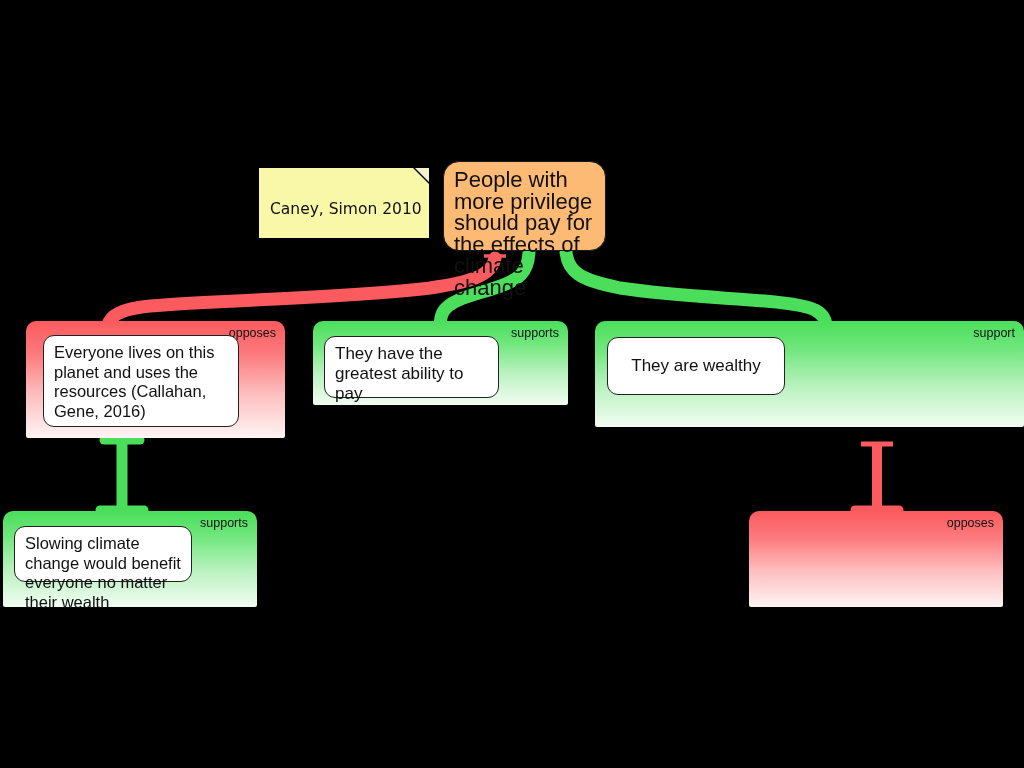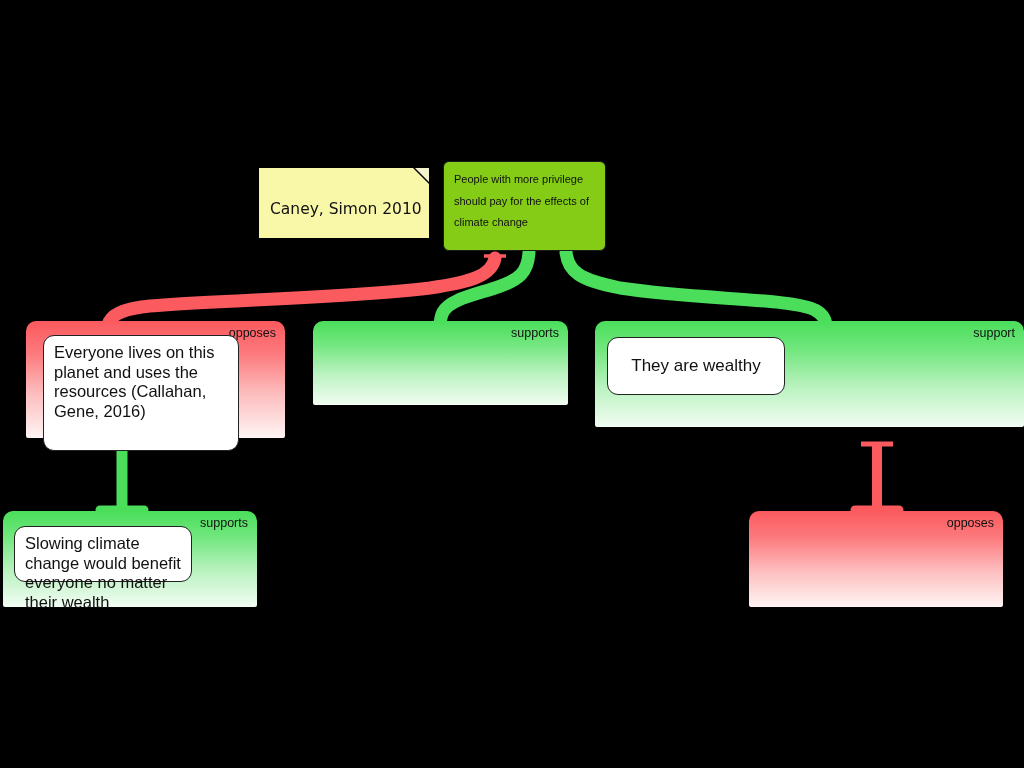--- a/index.html
+++ b/index.html
@@ -61,25 +61,25 @@
   }
 
   
   #root-claim {
     position: absolute;
     left: 443px;
     top: 161px;
     width: 163px;
     height: 90px;
     box-sizing: border-box;
-    background: #84cc16;
+    background: #fdba74;
     border: 1.3px solid #1a1a1a;
-    border-radius: 6px;
+    border-radius: 16px;
     color: #111111;
-    font-size: 11px;
+    font-size: 22px;
     line-height: 21.5px;
     padding: 7px 8px 0 10px;
     white-space: pre-line;
   }
 
   
   #sticky-note {
     position: absolute;
     left: 259px;
     top: 168px;
@@ -158,25 +158,26 @@
   <div id="sticky-note">
     <div class="fold"></div>
     <div class="fold-edge"></div>
     <div class="note-text">Caney, Simon 2010</div>
   </div>
 
   <div id="root-claim">People with more privilege should pay for the effects of climate change</div>
 
   <div class="tray red" style="left:26px; top:321px; width:259px; height:117px;">
     <span class="tray-label">opposes</span>
-    <div class="bubble" style="left:17px; top:14px; width:196px; height:116px; font-size:16.5px; line-height:19.5px;">Everyone lives on this planet and uses the resources (Callahan, Gene, 2016)</div>
+    <div class="bubble" style="left:17px; top:14px; width:196px; height:92px; font-size:16.5px; line-height:19.5px;">Everyone lives on this planet and uses the resources (Callahan, Gene, 2016)</div>
   </div>
 
   <div class="tray green" style="left:313px; top:321px; width:255px; height:84px;">
     <span class="tray-label">supports</span>
+    <div class="bubble" style="left:11px; top:15px; width:175px; height:62px;">They have the greatest ability to pay</div>
   </div>
 
   <div class="tray green" style="left:595px; top:321px; width:429px; height:106px;">
     <span class="tray-label">support</span>
     <div class="bubble" style="left:12px; top:16px; width:178px; height:58px; display:flex; align-items:center; justify-content:center; padding:0 8px;">They are wealthy</div>
   </div>
 
   <div class="tray green" style="left:3px; top:511px; width:254px; height:96px;">
     <span class="tray-label">supports</span>
     <div class="bubble" style="left:11px; top:15px; width:178px; height:56px; font-size:16.5px; line-height:19.5px;">Slowing climate change would benefit everyone no matter their wealth</div>

